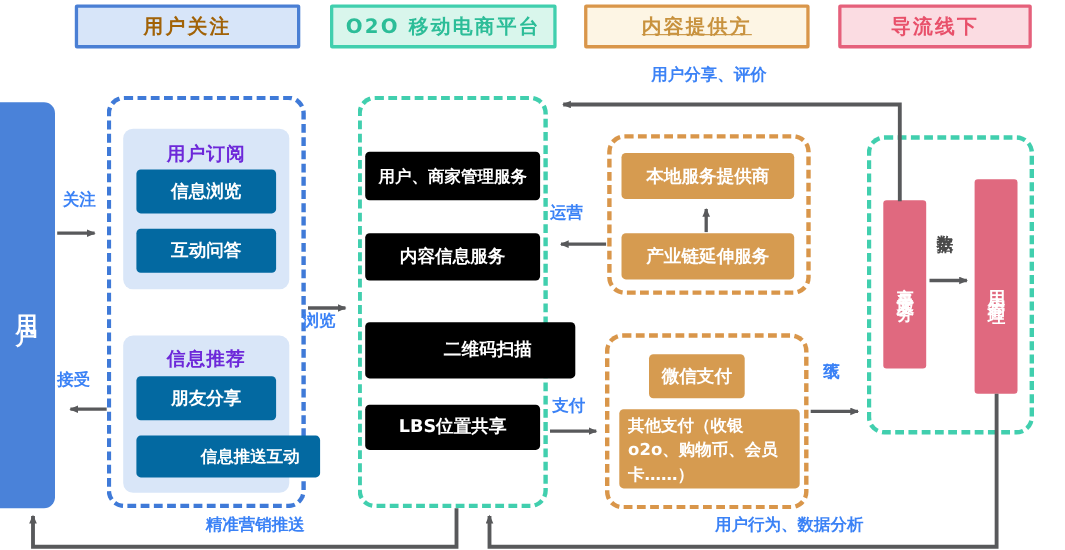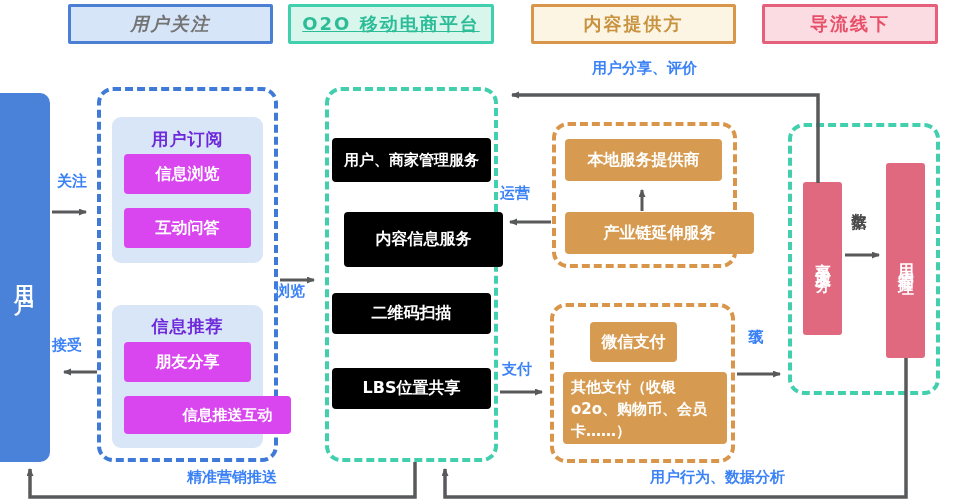--- a/index.html
+++ b/index.html
@@ -6,42 +6,42 @@
   body {
     width:968px; height:500px; position:relative; background:#ffffff;
     font-family:"DejaVu Sans","Liberation Sans",sans-serif;
     overflow:hidden;
   }
   .hdr {
     position:absolute; top:4px; height:34px; border:3px solid; border-radius:2px;
     display:flex; align-items:center; justify-content:center;
     font-weight:bold; font-size:18px; letter-spacing:2px;
   }
-  .hdr-blue   { background:#d7e5f9; border-color:#4a7fd4; color:#737373;font-style:italic; }
+  .hdr-blue   { background:#d7e5f9; border-color:#4a7fd4; color:#a16207; }
   .hdr-teal   { background:#d9f6ec; border-color:#41cfae; color:#2cbd98; }
-  .hdr-orange { background:#fdf5e4; border-color:#d9964a; color:#c8923e; }
+  .hdr-orange { background:#fdf5e4; border-color:#d9964a; color:#c8923e;text-decoration:underline; }
   .hdr-pink   { background:#fbdce2; border-color:#e5607b; color:#e8506a; }
 
   .dashed { position:absolute; background:#fff; border-radius:16px; border:4px dashed; }
   .dash-blue { border-color:#3f7ad8; }
   .dash-teal { border-color:#41cfae; }
   .dash-orange { border-color:#d9964a; }
 
   .panel {
     position:absolute; background:#d9e6f8; border-radius:9px;
   }
   .panel-title {
     position:absolute; width:100%; text-align:center;
     color:#6d28d9; font-weight:bold; font-size:17px; letter-spacing:1px;
   }
   .btn {
     position:absolute; display:flex; align-items:center; justify-content:center;
     color:#fff; font-weight:bold; border-radius:4px; text-align:center;
   }
-  .btn-blue { background:#d946ef; font-size:16px; }
+  .btn-blue { background:#0369a1; font-size:16px; }
   .btn-green { background:#000000; font-size:15px; }
   .btn-orange { background:#d69b50; font-size:16px; }
 
   .userbar {
     position:absolute; left:0; top:93px; width:50px; height:369px;
     background:#4a82d9; border-radius:0 10px 10px 0;
     display:flex; align-items:center; justify-content:center;
     color:#fff; font-weight:bold; font-size:20px;
     writing-mode:vertical-rl; letter-spacing:8px;
   }
@@ -61,21 +61,21 @@
     padding:5px 8px; font-size:15px; line-height:1.45;
   }
   svg.overlay { position:absolute; left:0; top:0; z-index:5; pointer-events:none; }
 </style>
 </head>
 <body>
 
 <div class="hdr hdr-blue" style="left:68px;  width:199px;">
     <span>用户关注</span>
   </div>
-<div class="hdr hdr-teal" style="left:288px; width:200px;text-decoration:underline;">
+<div class="hdr hdr-teal" style="left:300px; width:200px;">
     <span>O2O 移动电商平台</span>
   </div>
 <div class="hdr hdr-orange" style="left:531px; width:199px;">
     <span>内容提供方</span>
   </div>
 <div class="hdr hdr-pink" style="left:762px; width:170px;">
     <span>导流线下</span>
   </div>
 
 <div class="userbar">
@@ -89,27 +89,27 @@
 <div class="btn btn-blue" style="left:124px; top:154px; width:127px; height:40px;">信息浏览</div>
 <div class="btn btn-blue" style="left:124px; top:208px; width:127px; height:40px;">互动问答</div>
 <div class="panel" style="left:112px; top:305px; width:151px; height:143px;">
   <div class="panel-title" style="top:10px;">信息推荐</div>
 </div>
 <div class="btn btn-blue" style="left:124px; top:342px; width:127px; height:40px;">朋友分享</div>
 <div class="btn btn-blue" style="left:124px; top:396px; width:127px; height:38px; font-size:15px;padding-left:40px;">信息推送互动</div>
 
 <div class="dashed dash-teal" style="left:325px; top:87px; width:165px; height:367px;"></div>
 <div class="btn btn-green" style="left:332px; top:138px; width:159px; height:44px;">用户、商家管理服务</div>
-<div class="btn btn-green" style="left:332px; top:212px; width:159px; height:55px; font-size:16px;margin-left:12px;">内容信息服务</div>
-<div class="btn btn-green" style="left:332px; top:293px; width:159px; height:41px; font-size:16px;">二维码扫描</div>
+<div class="btn btn-green" style="left:332px; top:212px; width:159px; height:43px; font-size:16px;">内容信息服务</div>
+<div class="btn btn-green" style="left:332px; top:293px; width:159px; height:51px; font-size:16px;padding-left:32px;">二维码扫描</div>
 <div class="btn btn-green" style="left:332px; top:368px; width:159px; height:41px; font-size:16px;">LBS位置共享</div>
 
 <div class="dashed dash-orange" style="left:552px; top:122px; width:177px; height:138px;"></div>
 <div class="btn btn-orange" style="left:565px; top:139px; width:157px; height:42px;">本地服务提供商</div>
-<div class="btn btn-orange" style="left:565px; top:212px; width:189px; height:42px;text-align:right;">产业链延伸服务</div>
+<div class="btn btn-orange" style="left:565px; top:212px; width:157px; height:42px;text-align:right;">产业链延伸服务</div>
 
 <div class="dashed dash-orange" style="left:550px; top:303px; width:177px; height:152px;"></div>
 <div class="btn btn-orange" style="left:590px; top:322px; width:87px; height:40px;">微信支付</div>
 <div class="btn btn-orange payment-text" style="left:563px; top:372px; width:148px; height:62px;">其他支付（收银o2o、购物币、会员卡……）</div>
 
 <div class="dashed dash-teal" style="left:788px; top:123px; width:144px; height:264px;"></div>
 <div class="vbar" style="left:803px; top:182px; width:39px; height:153px;">享受服务</div>
 <div class="vbar" style="left:886px; top:163px; width:39px; height:195px;">用户管理</div>
 <div class="flabel flabel-v" style="left:849px; top:201px; color:#4a4a4a;">数据</div>
 

